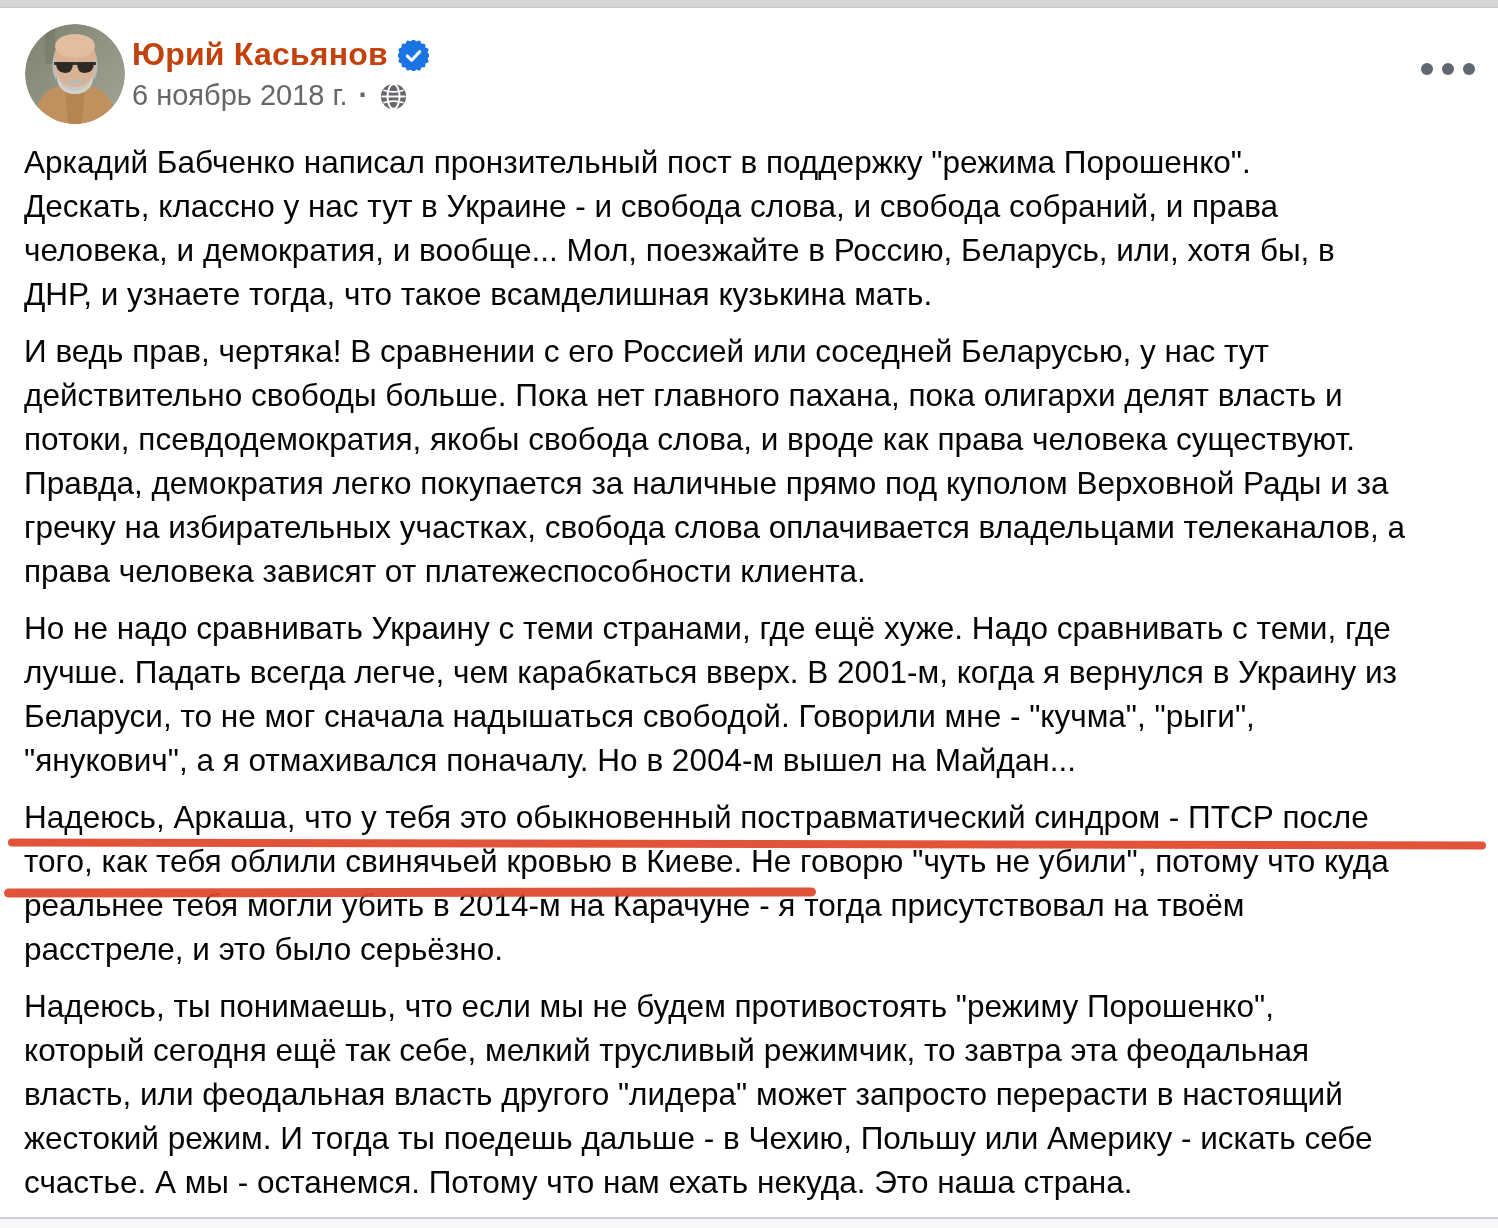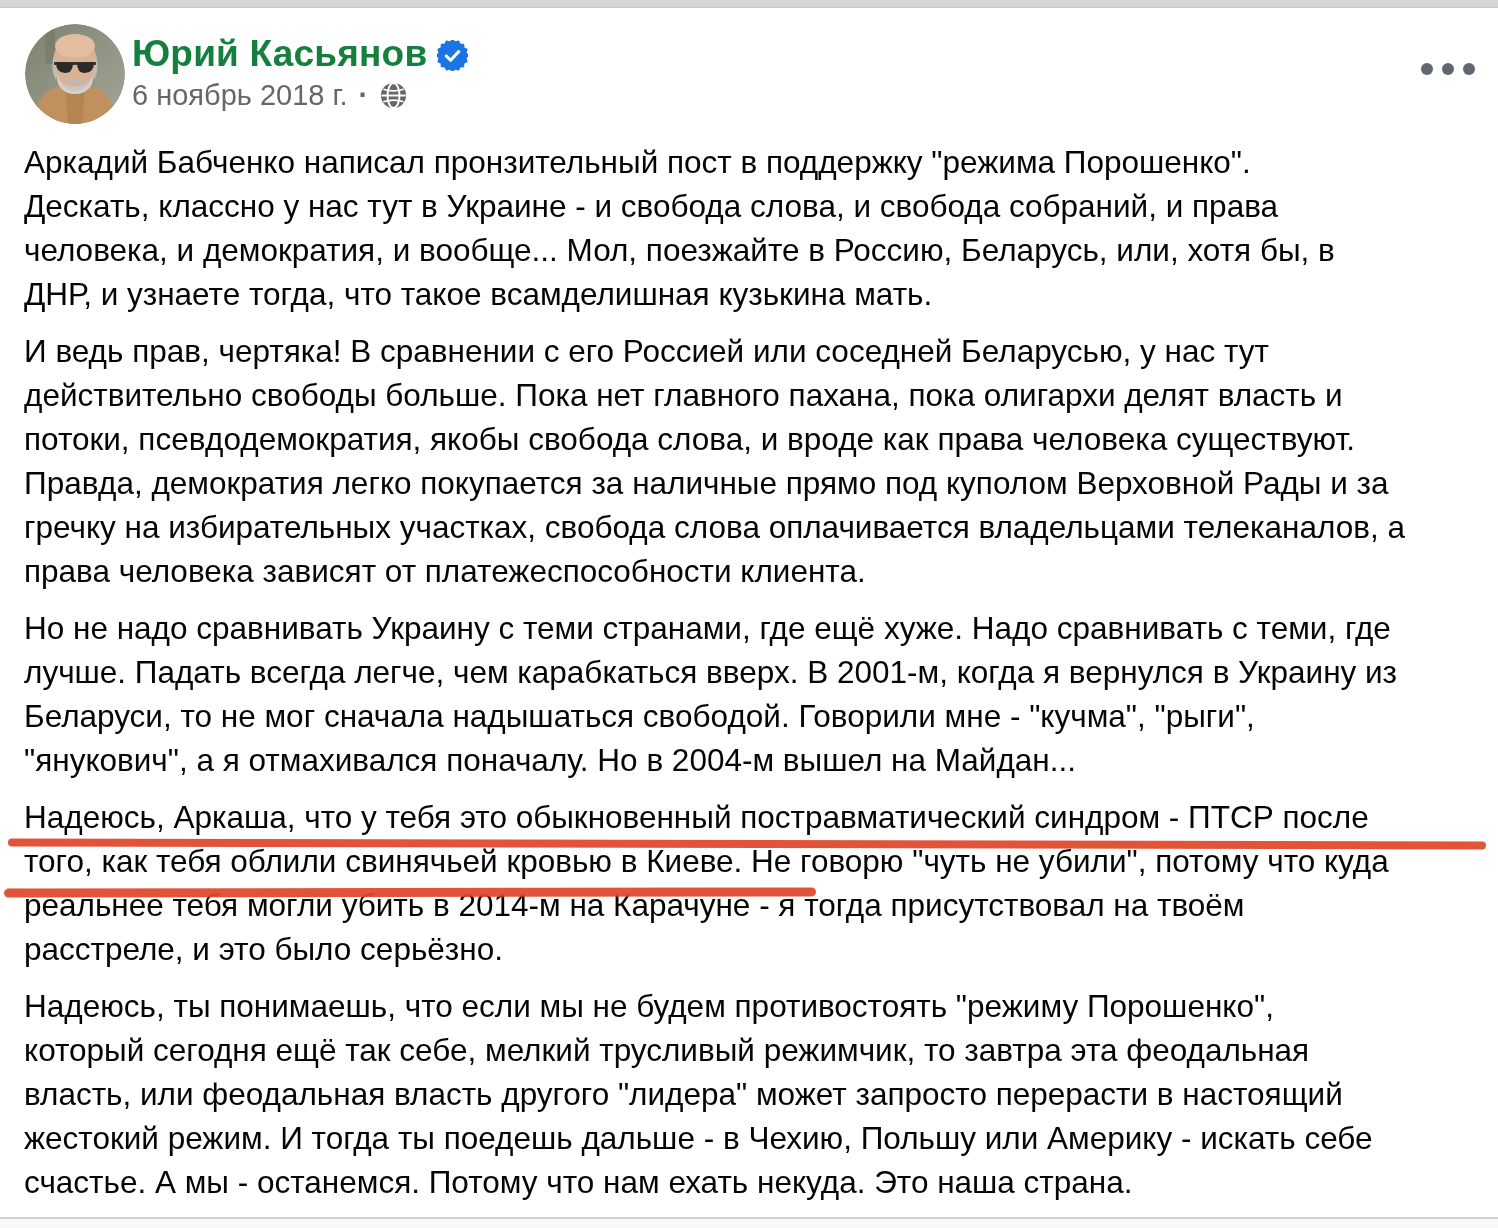--- a/index.html
+++ b/index.html
@@ -23,27 +23,27 @@
     position: absolute; left: 25px; top: 24px;
     width: 100px; height: 100px; border-radius: 50%;
     overflow: hidden; cursor: pointer;
   }
   .name-row {
     position: absolute; left: 132px; top: 34px;
     display: flex; align-items: center; gap: 10px;
     height: 40px;
   }
   .author-name {
-    font-size: 37px; font-weight: 700; color: #15803d;
+    font-size: 32px; font-weight: 700; color: #c2410c;
     letter-spacing: 0.2px; cursor: pointer;
   }
   .verified-badge { width: 31px; height: 31px; margin-top: 3px; }
   .meta-row {
     position: absolute; left: 132px; top: 79px;
-    display: flex; gap: 9px;
+    display: flex; align-items: center; gap: 9px;
     font-size: 29px; color: #65676b;
   }
   .meta-sep { font-weight: 700; color: #65676b; padding: 0 2px; }
   .globe-icon { width: 29px; height: 29px; margin-top: 2px; }
   .more-options {
     position: absolute; right: 14px; top: 52px;
     width: 72px; height: 34px;
     display: flex; align-items: center; justify-content: center; gap: 9px;
     cursor: pointer; border: none; background: transparent; padding: 0;
   }

